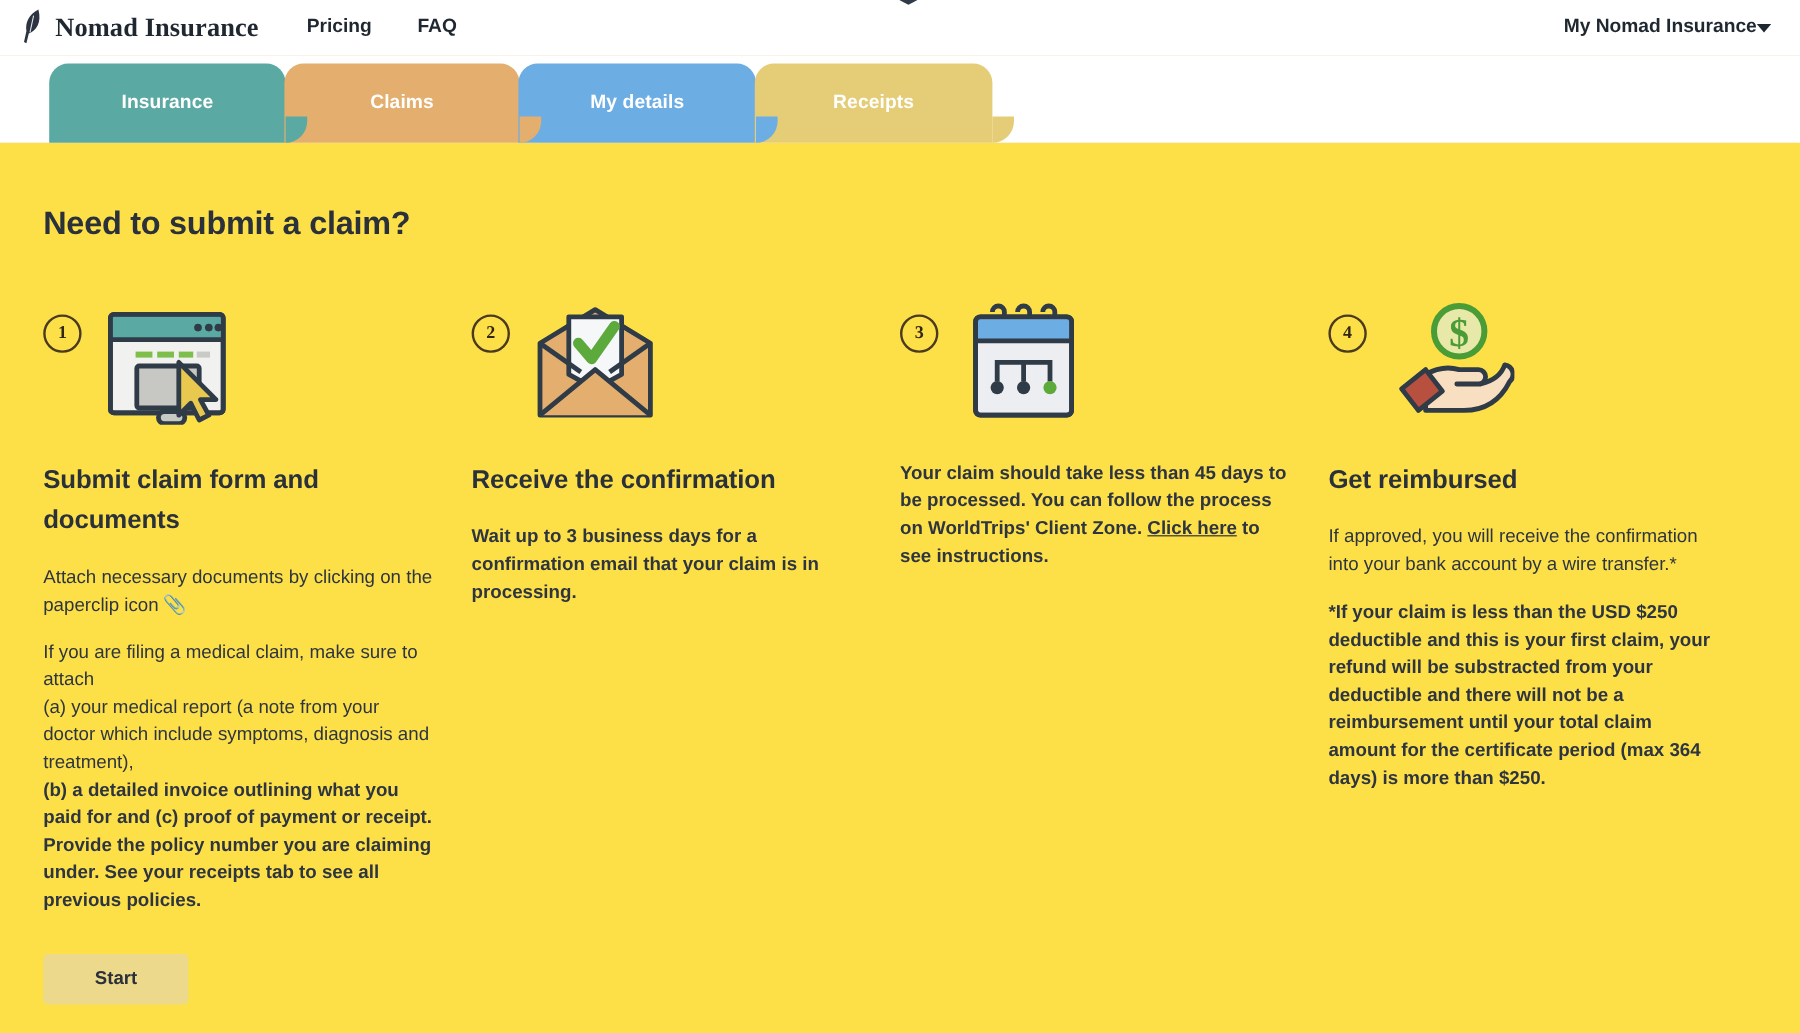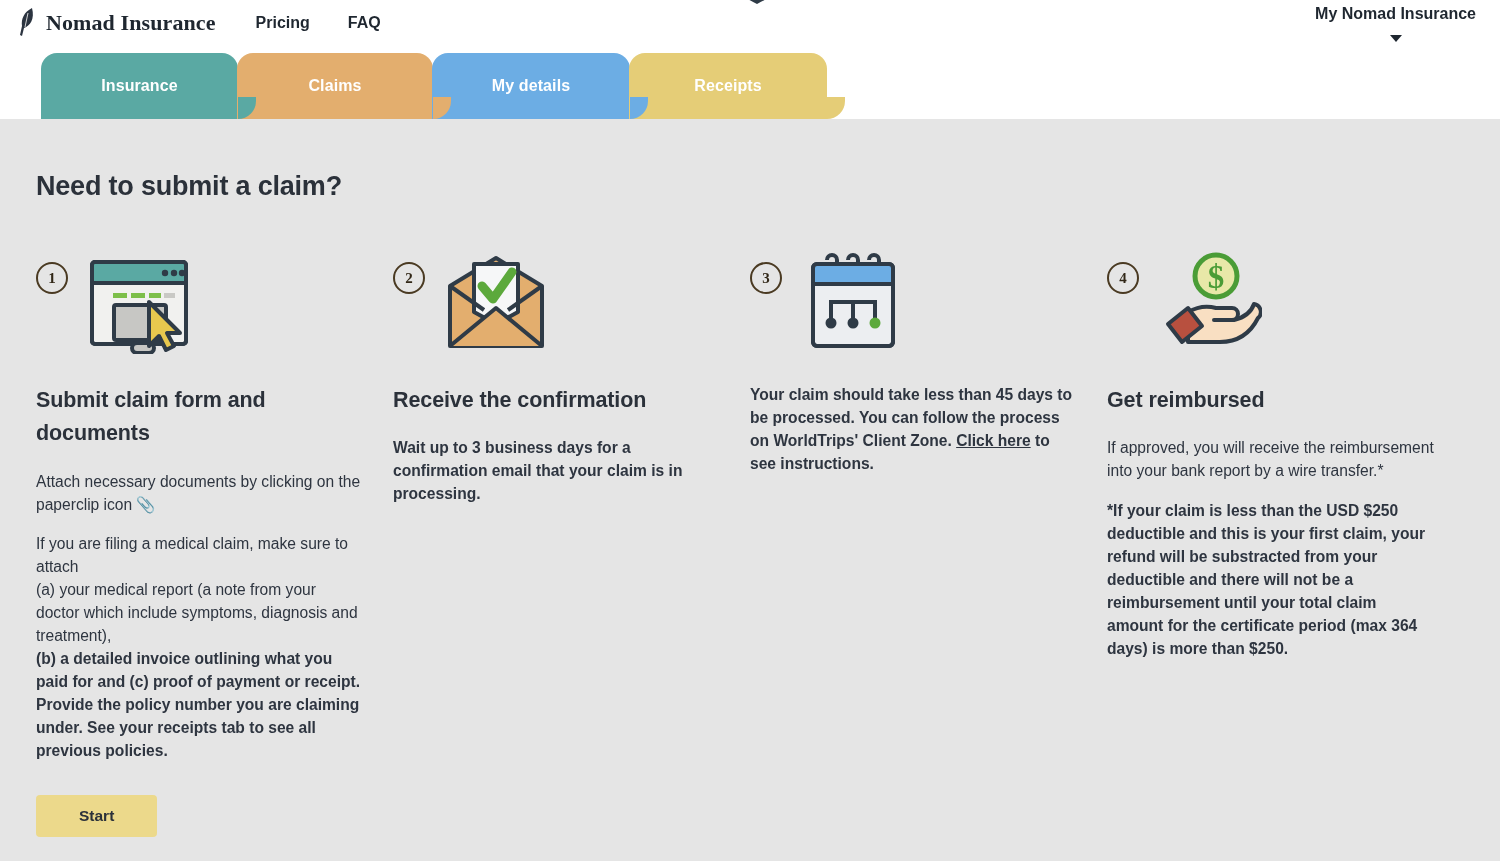--- a/index.html
+++ b/index.html
@@ -62,23 +62,21 @@
     color: #1f2730;
     text-decoration: none;
     cursor: pointer;
     white-space: nowrap;
   }
 
   .account {
     margin-left: auto;
     display: flex;
     align-items: center;
-    gap: 12px;
     cursor: pointer;
-    flex-direction: column;
   }
 
   .account-label {
     font-size: 16px;
     font-weight: 700;
     color: #1f2730;
     white-space: nowrap;
   }
 
   .caret {
@@ -148,21 +146,21 @@
     z-index: 1;
   }
 
   .tab-insurance { background: #5aa9a3; width: 197px; }
   .tab-claims    { background: #e3ae6e; width: 196px; }
   .tab-receipts  { background: #e5cd77; width: 198px; }
   .tab-details   { background: #6cade4; width: 198px; }
 
   
   .page {
-    background: #e5e5e5;
+    background: #fde047;
     min-height: 742px;
     padding: 52px 36px 0 36px;
     position: relative;
     z-index: 2;
   }
 
   .page-title {
     font-size: 27px;
     font-weight: 700;
     color: #2b313a;
@@ -384,19 +382,19 @@
         <span class="step-num">4</span>
         <svg class="step-icon" viewBox="0 0 104 104">
           <circle cx="58" cy="26" r="21" fill="#e8e8a8" stroke="#4a9c36" stroke-width="5"></circle>
           <text x="58" y="38" font-family="Liberation Serif, serif" font-size="33" font-weight="bold" fill="#4a9c36" text-anchor="middle">$</text>
           <path d="M30 62 Q44 54 58 58 L74 58 a6 6 0 0 1 0 12 L56 70 L76 70 Q92 66 96 54 a8 8 0 0 1 4 14 Q88 92 62 92 L30 92 Z" fill="#f9dfc2" stroke="#2f3b47" stroke-width="4" stroke-linejoin="round"></path>
           <path d="M10 74 L30 58 L44 76 L24 92 Z" fill="#b8503f" stroke="#2f3b47" stroke-width="4" stroke-linejoin="round"></path>
         </svg>
       </div>
       <h2 class="step-title">Get reimbursed</h2>
       <div class="step-body">
-        <p>If approved, you will receive the reimbursement into your bank report by a wire transfer.*</p>
+        <p>If approved, you will receive the confirmation into your bank account by a wire transfer.*</p>
         <p class="footnote">*If your claim is less than the USD $250 deductible and this is your first claim, your refund will be substracted from your deductible and there will not be a reimbursement until your total claim amount for the certificate period (max 364 days) is more than $250.</p>
       </div>
     </div>
 
   </div>
 </div>
 
 </body></html>

